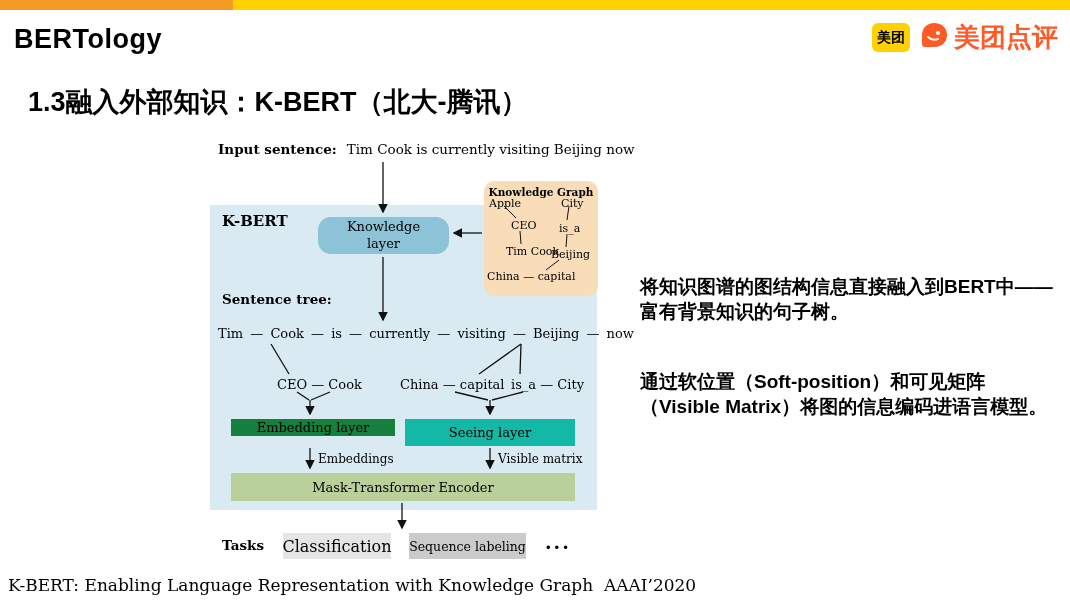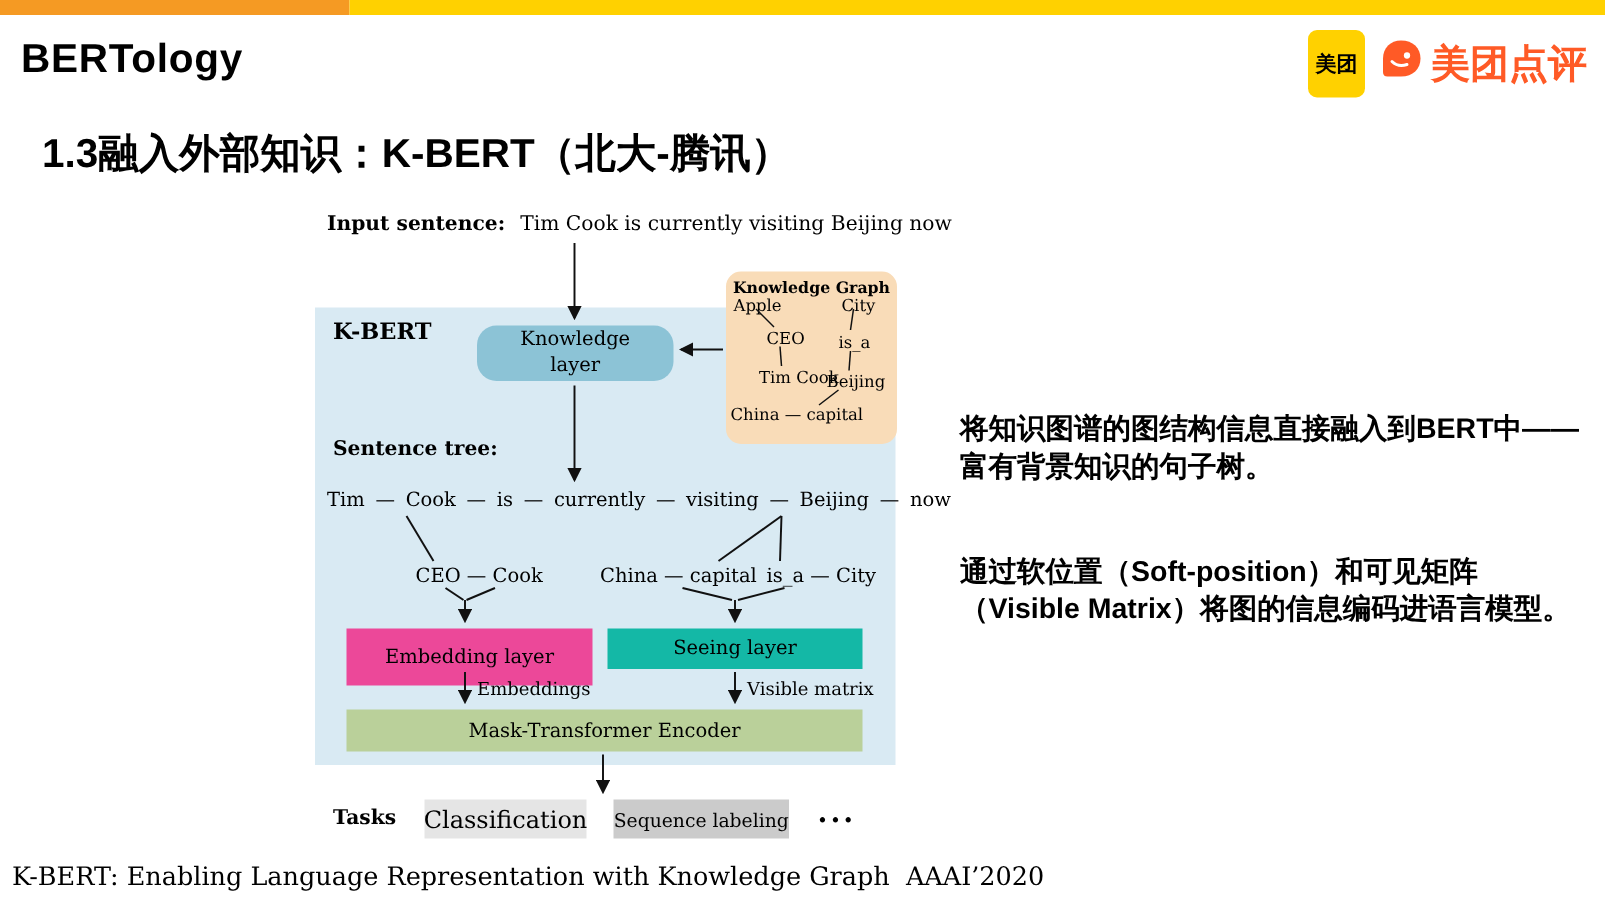--- a/index.html
+++ b/index.html
@@ -9,21 +9,21 @@
     font-family:"Liberation Sans", sans-serif; color:#000; overflow:hidden;
     margin:0 auto;
   }
   .stripe { position:absolute; top:0; height:10px; }
   .stripe.orange { left:0; width:233px; background:#F59A23; }
   .stripe.yellow { left:233px; width:837px; background:#FFD100; }
 
   .app-title { position:absolute; left:14px; top:24px; font-size:27px; font-weight:bold; letter-spacing:0.5px; }
 
   .brand { position:absolute; right:12px; top:20px; display:flex; align-items:center; gap:9px; }
-  .badge { width:38px; height:45px; background:#FFD100; border-radius:6px;
+  .badge { width:38px; height:29px; background:#FFD100; border-radius:6px;
            display:flex; align-items:center; justify-content:center;
            font-size:14px; font-weight:bold; color:#000;text-align:center; }
   .dianping { display:flex; align-items:flex-end; gap:5px; }
   .brand-name { font-size:26px; font-weight:bold; color:#FF5A26; }
 
   .slide-title { position:absolute; left:28px; top:84px; font-size:27px; font-weight:bold; }
 
   
   .d { font-family:"DejaVu Serif", serif; font-size:13px; }
   .input-line { position:absolute; left:218px; top:141px; white-space:nowrap; font-size:13.5px; }
@@ -46,21 +46,21 @@
   .kg-timcook { left:22px; top:64px; }
   .kg-beijing { left:67px; top:67px; }
   .kg-chinacap{ left:3px;  top:89px; }
 
   .sentence-tree-label { position:absolute; left:222px; top:291px; font-weight:bold; font-size:13.5px; }
   .tree-main  { position:absolute; left:218px; top:326px; white-space:nowrap; word-spacing:3px; }
   .branch-ceo   { position:absolute; left:277px; top:377px; white-space:nowrap; }
   .branch-china { position:absolute; left:400px; top:377px; white-space:nowrap; }
   .branch-isa   { position:absolute; left:511px; top:377px; white-space:nowrap; }
 
-  .embedding-layer { position:absolute; left:231px; top:419px; width:164px; height:38px; background:#ec4899; }
+  .embedding-layer { position:absolute; left:231px; top:419px; width:164px; height:17px; background:#15803d; }
   .seeing-layer    { position:absolute; left:405px; top:419px; width:170px; height:27px; background:#14b8a6; }
   .embeddings-label    { position:absolute; left:318px; top:452px; font-size:12px; }
   .visible-matrix-label{ position:absolute; left:498px; top:452px; font-size:12px; }
   .encoder { position:absolute; left:231px; top:473px; width:344px; height:28px; background:#BAD09A; }
 
   .tasks-label { position:absolute; left:222px; top:537px; font-weight:bold; font-size:13.5px; }
   .task1 { position:absolute; left:283px; top:533px; width:108px; height:26px; background:#e5e5e5; font-size:16px; }
   .task2 { position:absolute; left:409px; top:533px; width:117px; height:26px; background:#CBCBCB; font-size:12.5px; }
   .ellipsis { position:absolute; left:545px; top:531px; font-size:19px; font-weight:bold; letter-spacing:2px; font-family:"DejaVu Serif", serif; }
 

